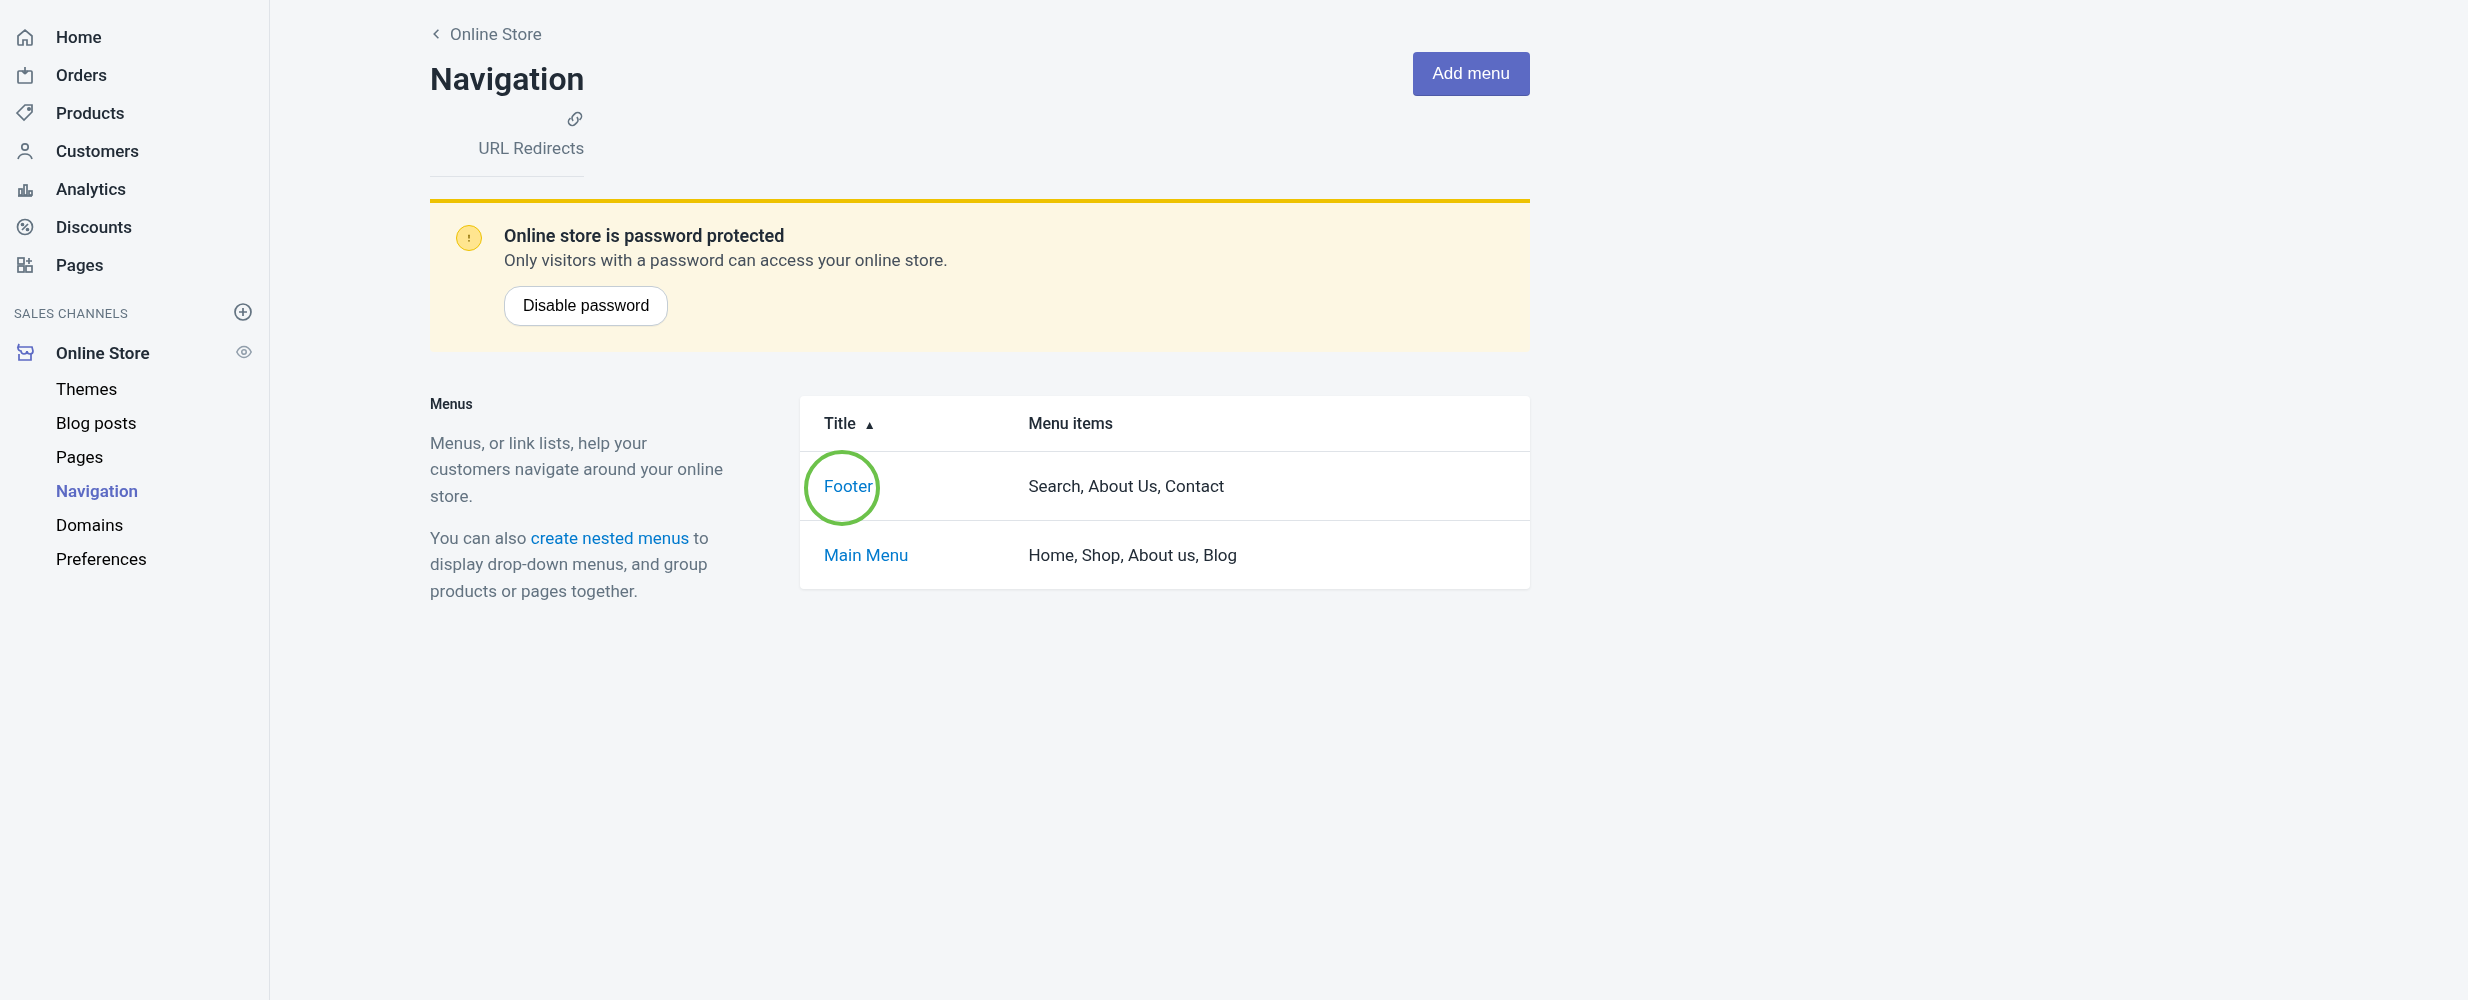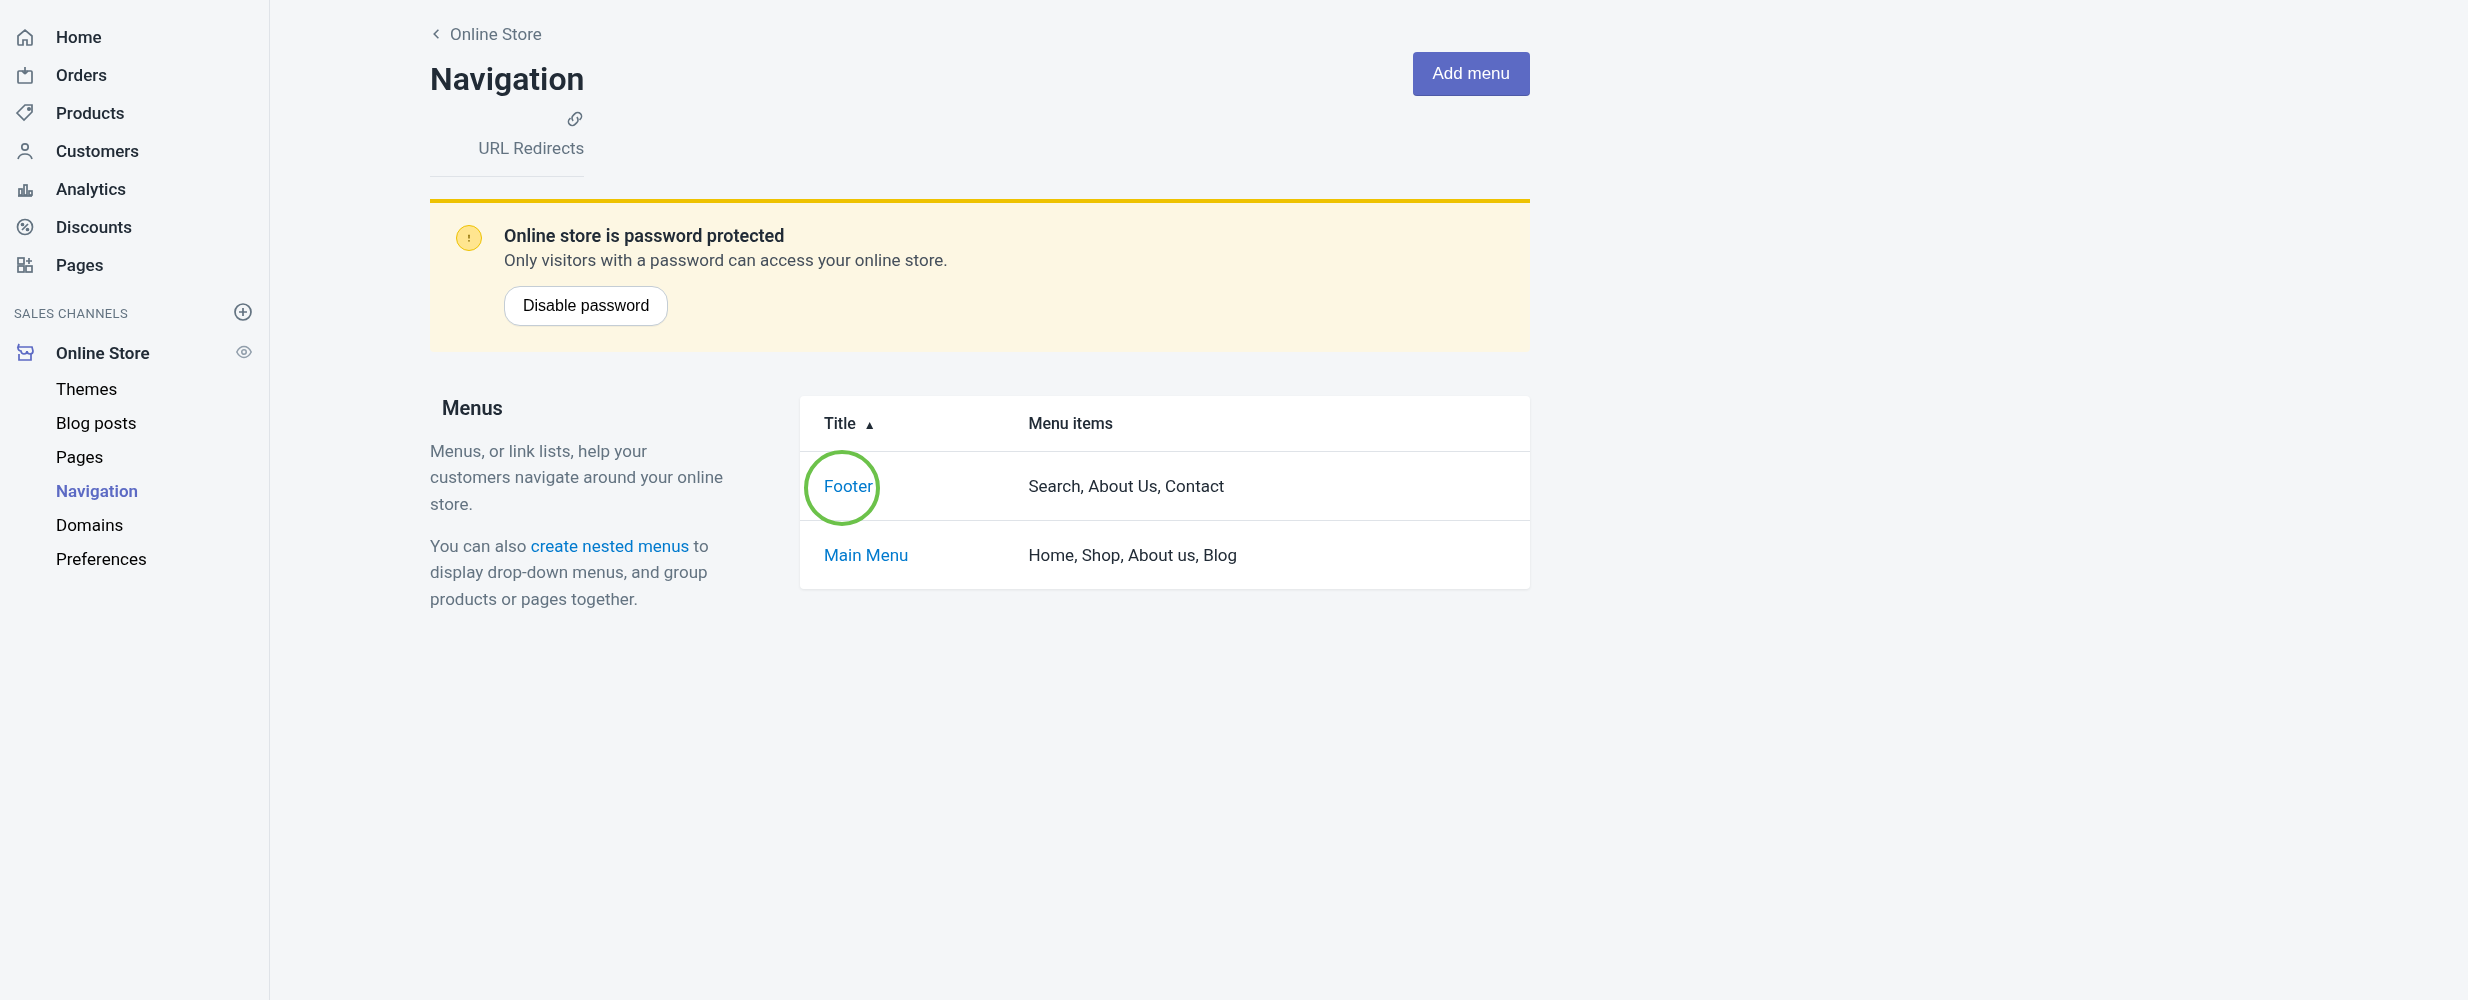--- a/index.html
+++ b/index.html
@@ -178,21 +178,21 @@
 
   
   .columns {
     display: flex;
     gap: 70px;
     margin-top: 44px;
   }
   .col-left { width: 300px; }
   .col-right { flex: 1; }
   .section-heading {
-    font-size: 20px; font-weight: 600; margin: 0 0 18px 12px;
+    font-size: 14px; font-weight: 600; margin: 0 0 18px 0;
   }
   .section-text {
     font-size: 17px; color: var(--text-muted); line-height: 1.55; margin: 0 0 16px 0;
   }
   .section-text a { color: var(--link); text-decoration: none; text-align: right; }
 
   .card {
     background: #fff;
     border-radius: 4px;
     box-shadow: 0 1px 3px rgba(0,0,0,0.08);

